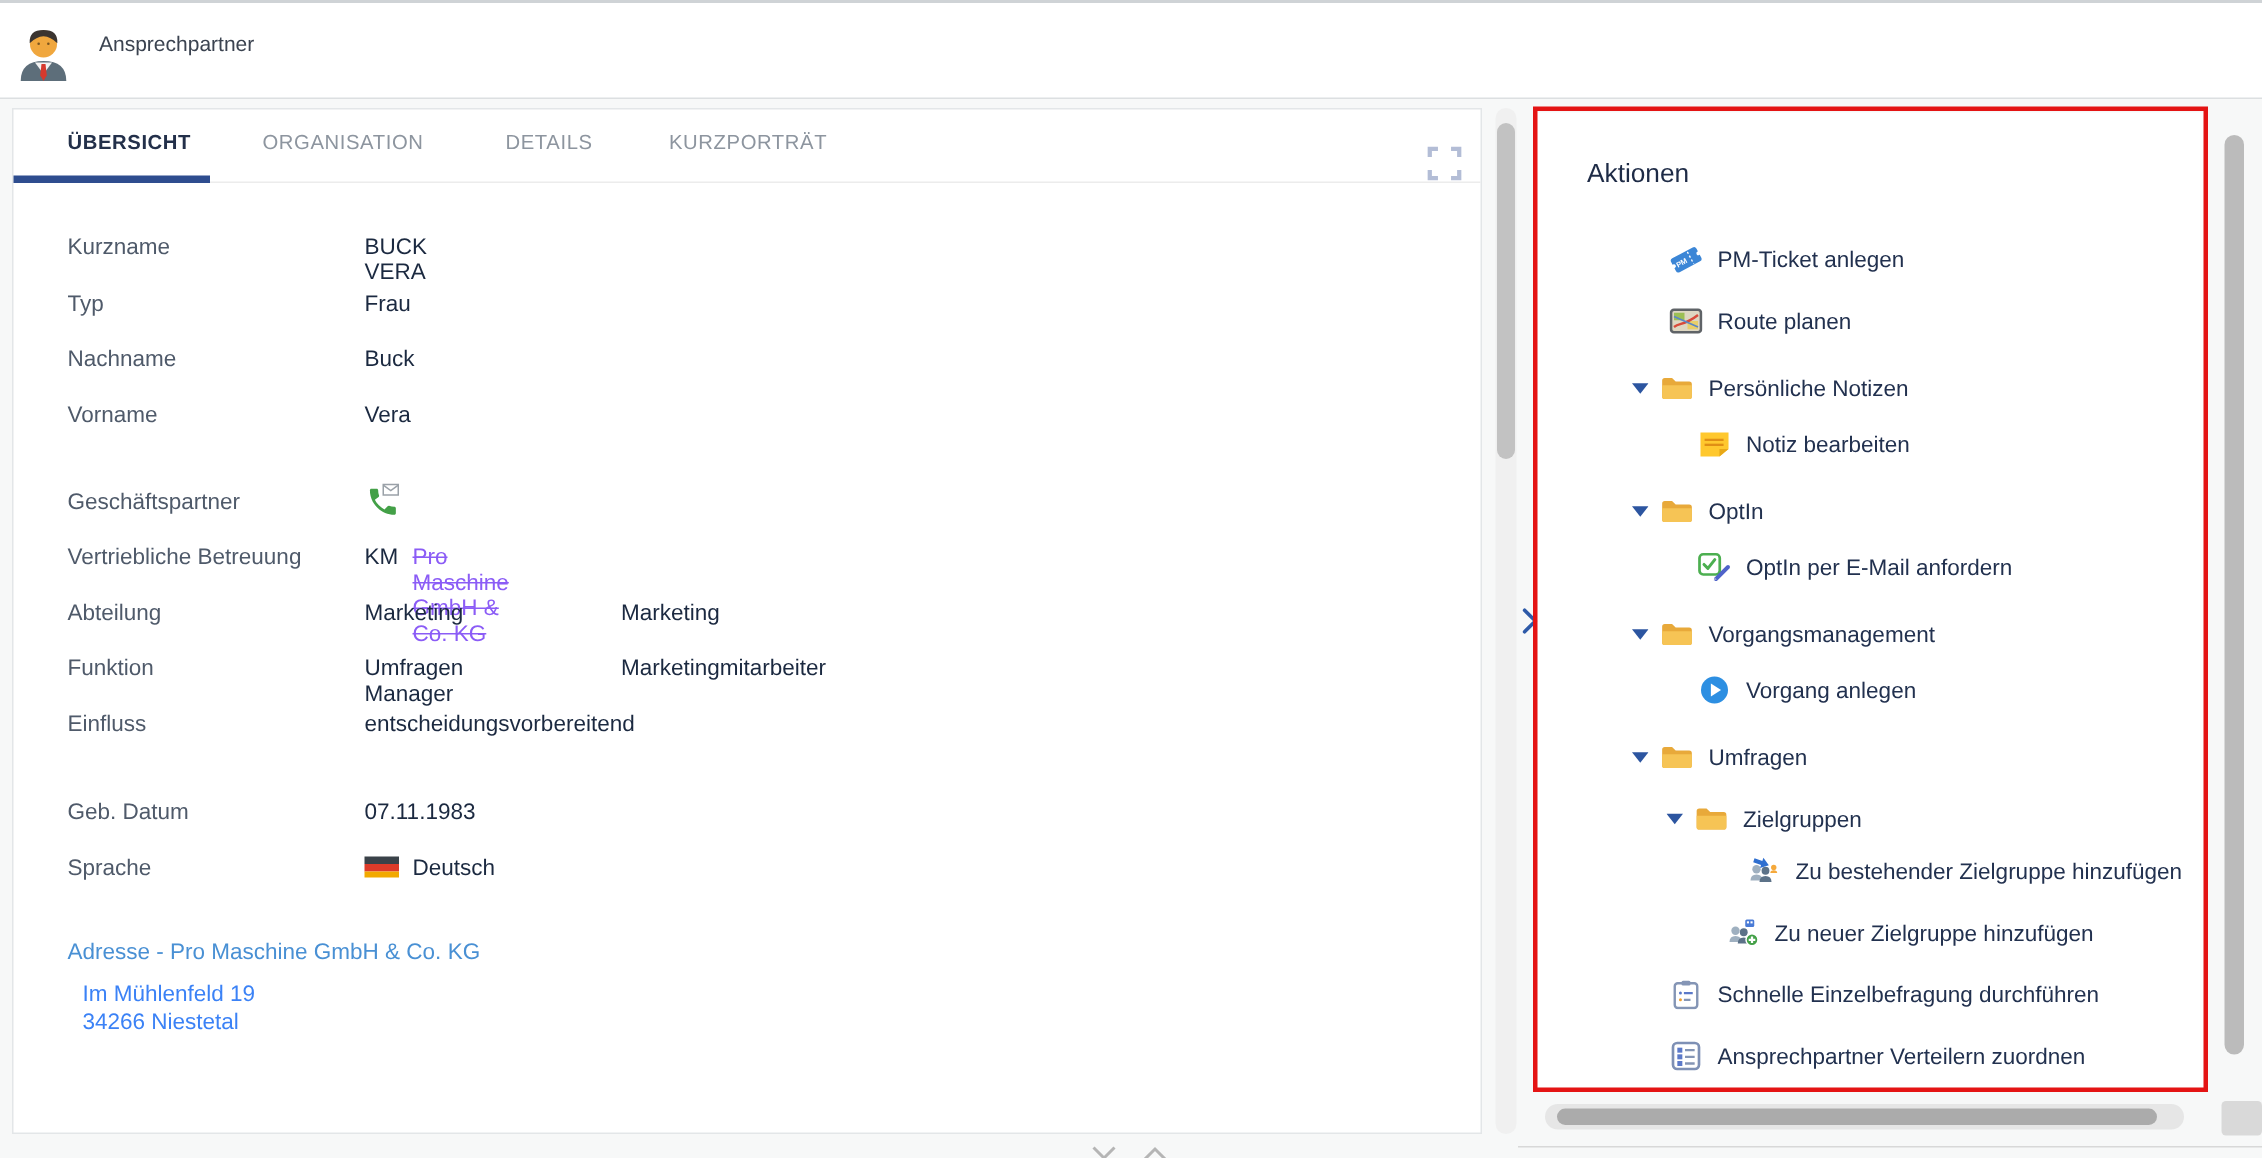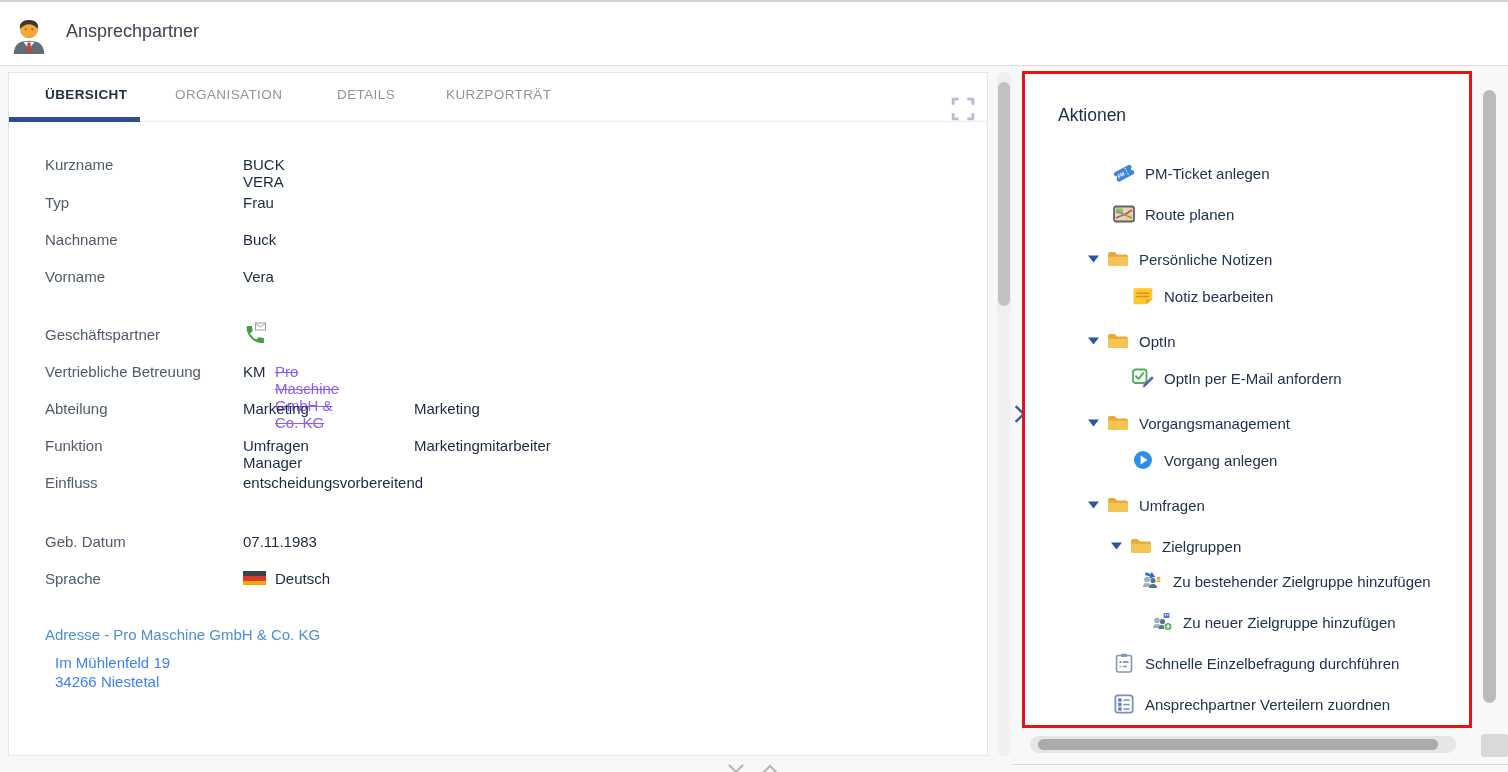--- a/index.html
+++ b/index.html
@@ -4,21 +4,21 @@
 <style>
   * { margin:0; padding:0; box-sizing:border-box; }
   html,body { width:1508px; height:772px; }
   body { font-family:"Liberation Sans", sans-serif; background:#f7f8f8; overflow:hidden; }
   #stage { position:relative; width:1508px; height:772px; background:#f7f8f8; }
 
   
   .header { position:absolute; left:0; top:0; width:1508px; height:66px; background:#ffffff;
             border-top:2px solid #cfd3d6; border-bottom:1px solid #dcdfe1; }
   .avatar { position:absolute; left:10px; top:14px; width:38px; height:38px; }
-  .hdr-type { position:absolute; left:66px; top:19px; font-size:18px; color:#3b4350; }
+  .hdr-type { position:absolute; left:66px; top:19px; font-size:14px; color:#3b4350; }
   .hdr-title { position:absolute; left:66px; top:36px; font-size:17.5px; color:#1b2636; }
 
   
   .card { position:absolute; left:8px; top:72px; width:980px; height:684px; background:#ffffff;
           border:1px solid #e3e6e8; }
   .tabbar { position:absolute; left:0; top:0; width:978px; height:49px; border-bottom:1px solid #ececec; }
   .tab { position:absolute; top:14px; font-size:13.5px; letter-spacing:.4px; color:#8d959f; cursor:pointer;text-align:center; }
   .tab.active { color:#23304a; font-weight:700; }
   .tab-underline { position:absolute; left:0; top:44px; width:131px; height:5px; background:#2e4d8f; }
   .fullscreen-btn { position:absolute; left:942px; top:24px; width:24px; height:24px; cursor:pointer; }
@@ -275,21 +275,21 @@
       <svg class="caret" viewBox="0 0 11 8">
           <polygon points="0,0.5 11,0.5 5.5,7.5" fill="#2c55a0"></polygon>
         </svg>
       <svg class="ico folder-gap" viewBox="0 0 20 16">
         <path d="M1,3.2 Q1,1.6 2.6,1.6 L7,1.6 L9.2,3.8 L17.4,3.8 Q19,3.8 19,5.4 L19,12.8 Q19,14.4 17.4,14.4 L2.6,14.4 Q1,14.4 1,12.8 Z" fill="#e8a93a"></path>
         <path d="M1,6 L19,6 L19,12.8 Q19,14.4 17.4,14.4 L2.6,14.4 Q1,14.4 1,12.8 Z" fill="#f6c455"></path>
       </svg>
       <span>Zielgruppen</span>
     </div>
 
-    <div class="act-row" style="left:116px; top:496px">
+    <div class="act-row" style="left:140px; top:496px">
       <svg class="ico" viewBox="0 0 22 19">
         <circle cx="6" cy="8" r="2.8" fill="#9fb0c0"></circle>
         <path d="M2,15.5 Q2,11.5 6,11.5 Q10,11.5 10,15.5 Z" fill="#9fb0c0"></path>
         <circle cx="12" cy="9" r="2.6" fill="#5c7288"></circle>
         <path d="M8,16.5 Q8,12.5 12,12.5 Q16,12.5 16,16.5 Z" fill="#5c7288"></path>
         <circle cx="17.5" cy="6.8" r="1.8" fill="#f5a93c"></circle>
         <path d="M15.2,10.5 Q15.2,8.6 17.5,8.6 Q19.8,8.6 19.8,10.5 Z" fill="#f5a93c"></path>
         <polygon points="4,2.2 9.5,2.2 9.5,0 14.5,3.6 9.5,7.2 9.5,5 4,5" fill="#2f6fd0" transform="rotate(18 9 3.6)"></polygon>
       </svg>
       <span>Zu bestehender Zielgruppe hinzufügen</span>

